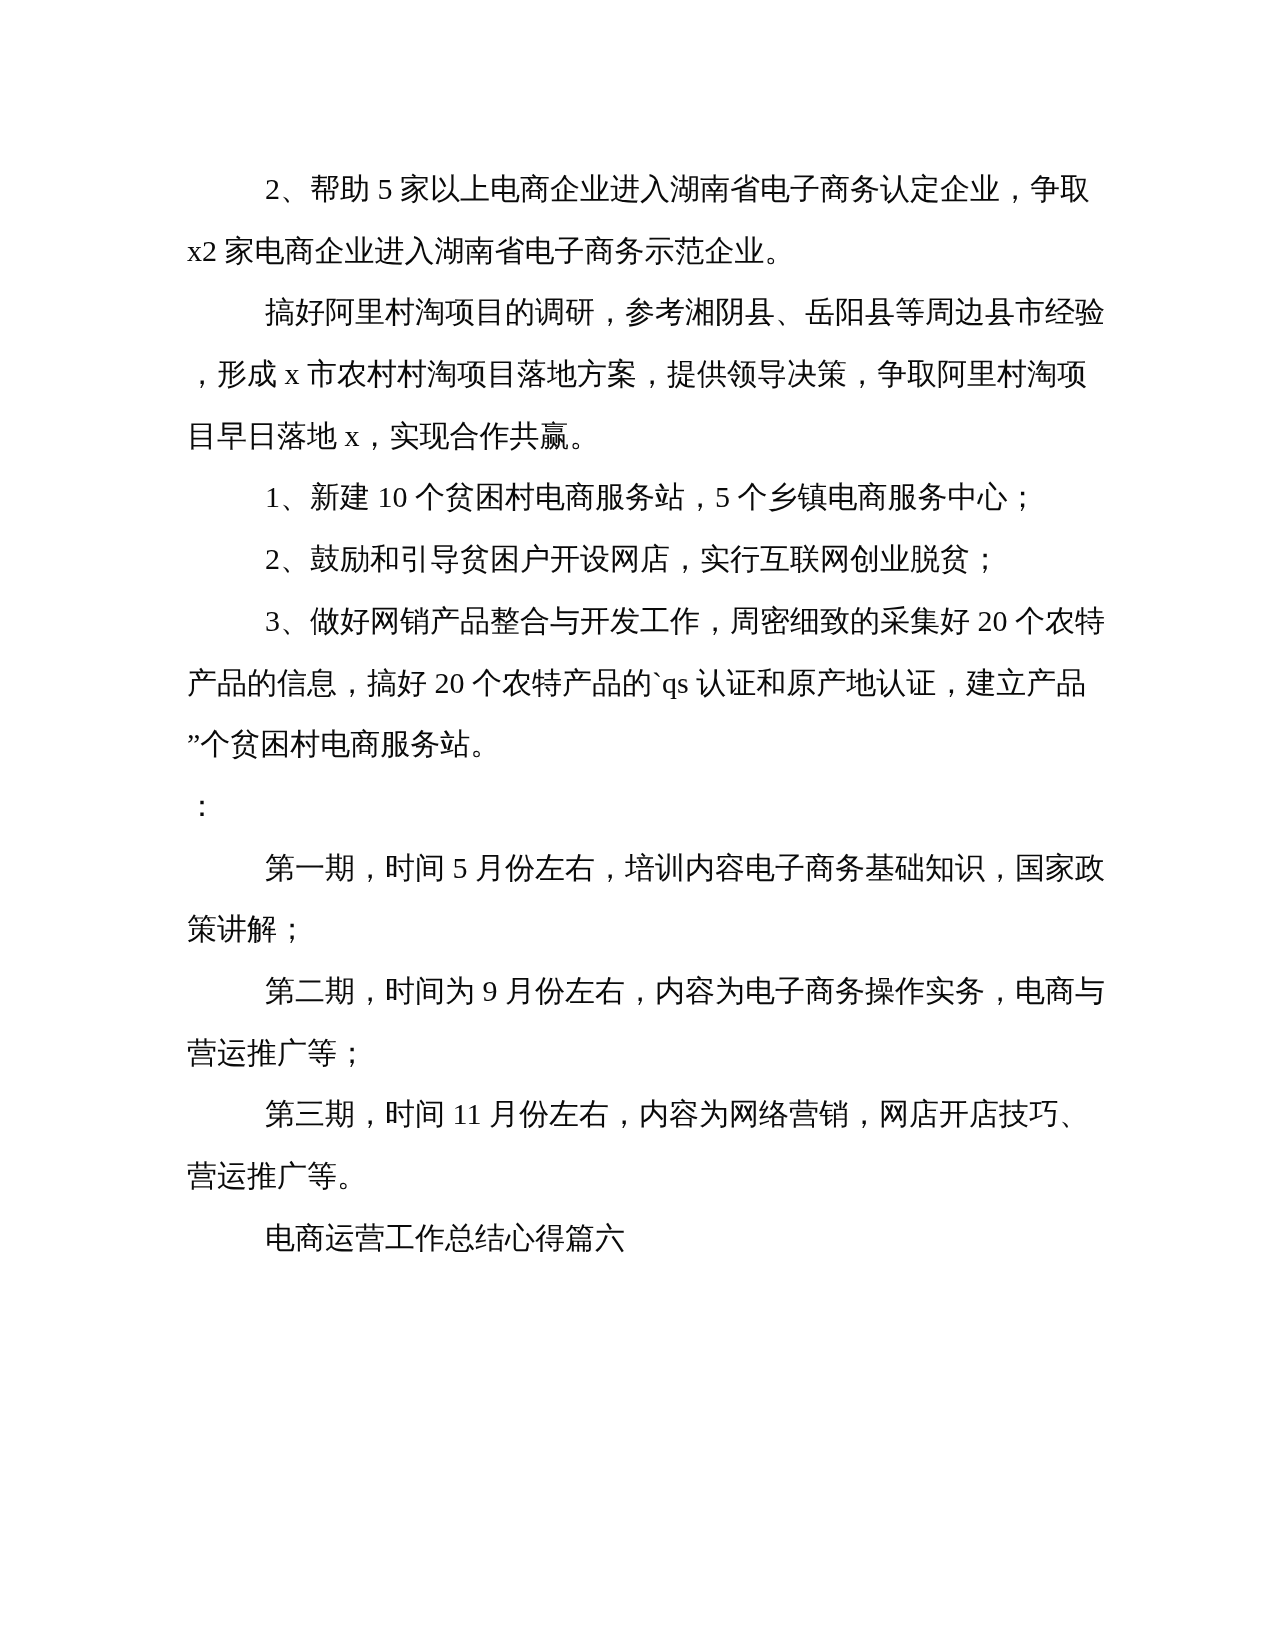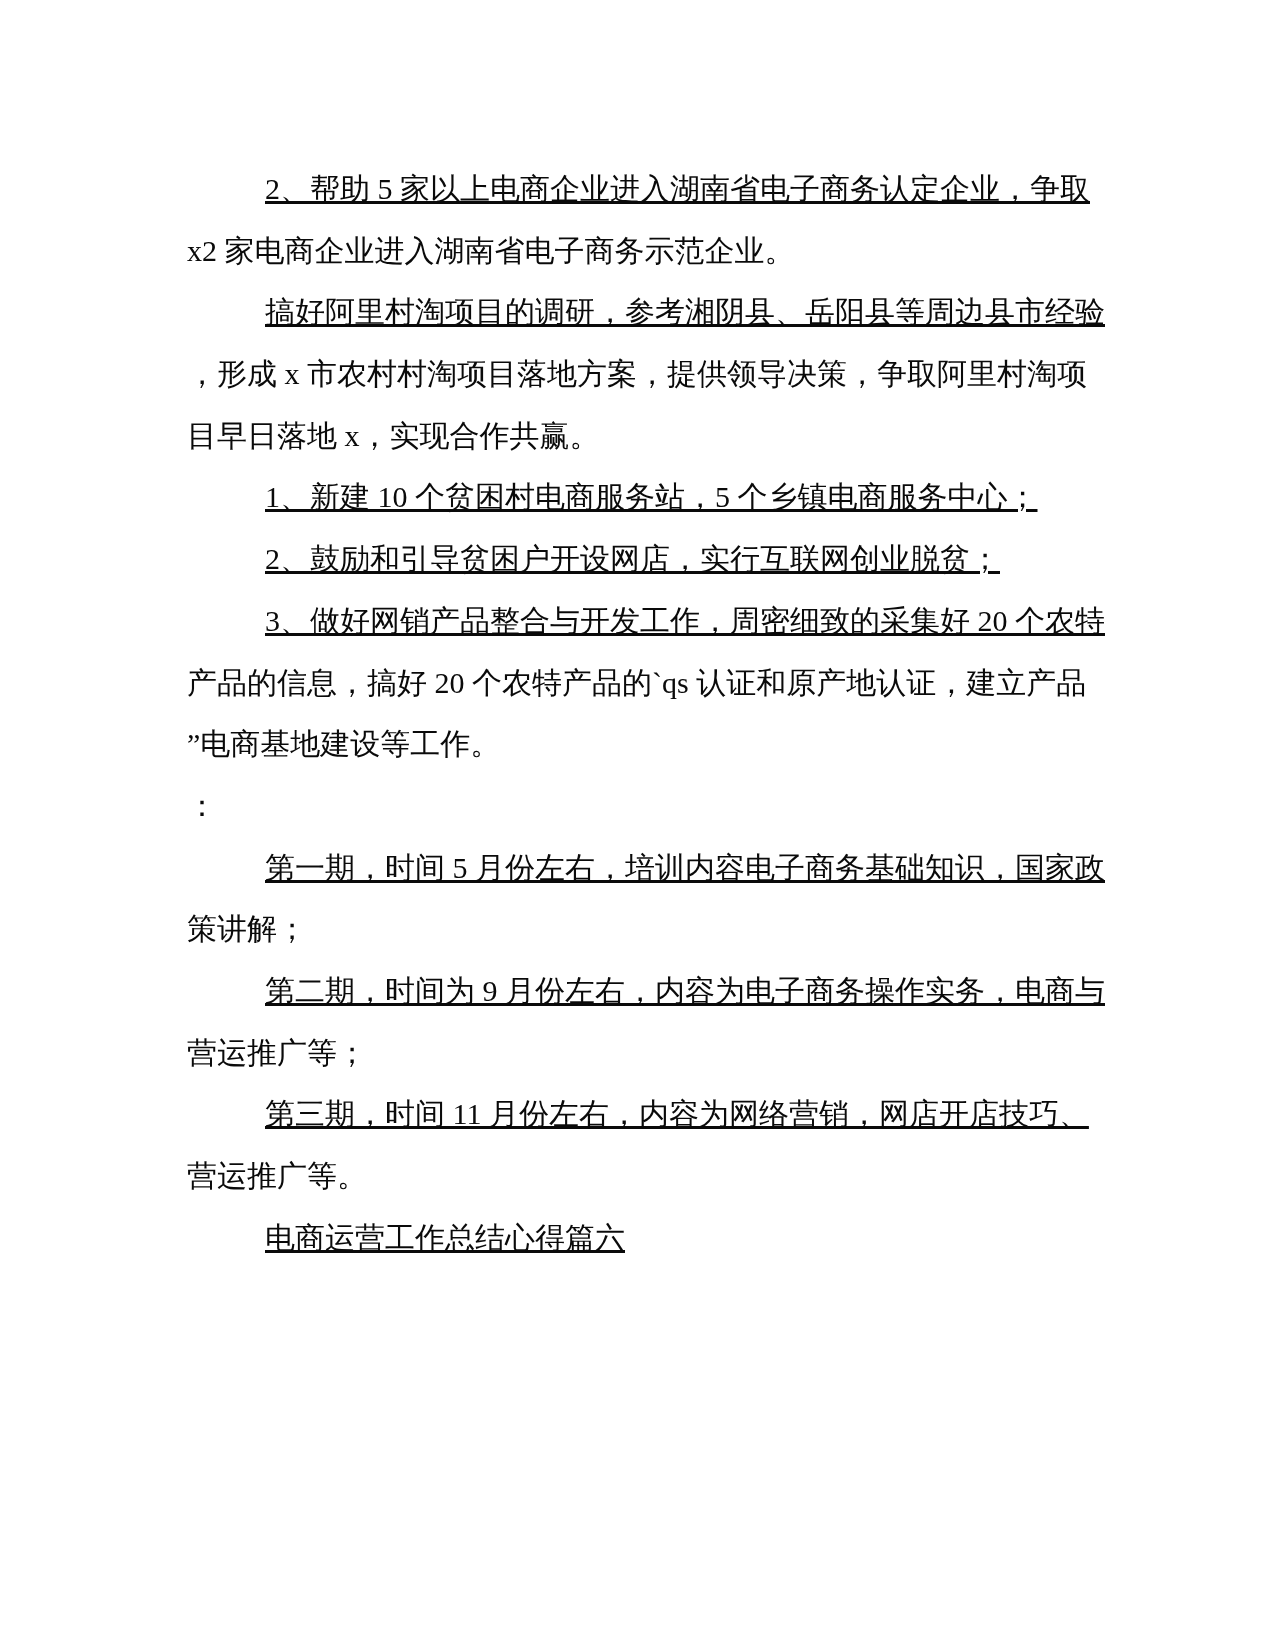--- a/index.html
+++ b/index.html
@@ -26,38 +26,37 @@
     color: #0a0a0a;
     font-weight: 400;
     letter-spacing: 0px;
   }
   .line {
     white-space: pre;
     height: 61.7px;
   }
   .line.indent {
     padding-left: 78px;
-    text-decoration: underline;
   }
 </style>
 </head>
 <body>
 
 <div class="page">
   <div class="text-block">
     <div class="line indent">2、帮助 5 家以上电商企业进入湖南省电子商务认定企业，争取</div>
     <div class="line">x2 家电商企业进入湖南省电子商务示范企业。</div>
     <div class="line indent">搞好阿里村淘项目的调研，参考湘阴县、岳阳县等周边县市经验</div>
     <div class="line">，形成 x 市农村村淘项目落地方案，提供领导决策，争取阿里村淘项</div>
     <div class="line">目早日落地 x，实现合作共赢。</div>
     <div class="line indent">1、新建 10 个贫困村电商服务站，5 个乡镇电商服务中心；</div>
     <div class="line indent">2、鼓励和引导贫困户开设网店，实行互联网创业脱贫；</div>
     <div class="line indent">3、做好网销产品整合与开发工作，周密细致的采集好 20 个农特</div>
     <div class="line">产品的信息，搞好 20 个农特产品的`qs 认证和原产地认证，建立产品</div>
-    <div class="line">”电商基地建设等工作。</div>
+    <div class="line">”个贫困村电商服务站。</div>
     <div class="line">：</div>
     <div class="line indent">第一期，时间 5 月份左右，培训内容电子商务基础知识，国家政</div>
     <div class="line">策讲解；</div>
     <div class="line indent">第二期，时间为 9 月份左右，内容为电子商务操作实务，电商与</div>
     <div class="line">营运推广等；</div>
     <div class="line indent">第三期，时间 11 月份左右，内容为网络营销，网店开店技巧、</div>
     <div class="line">营运推广等。</div>
     <div class="line indent">电商运营工作总结心得篇六</div>
   </div>
 </div>

